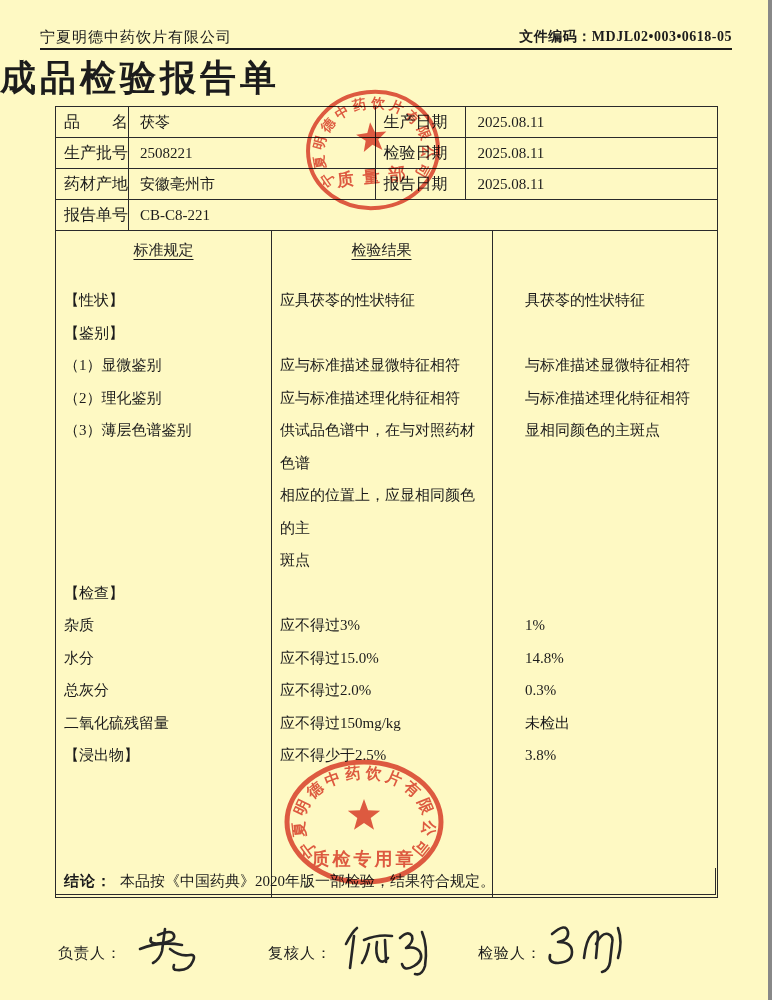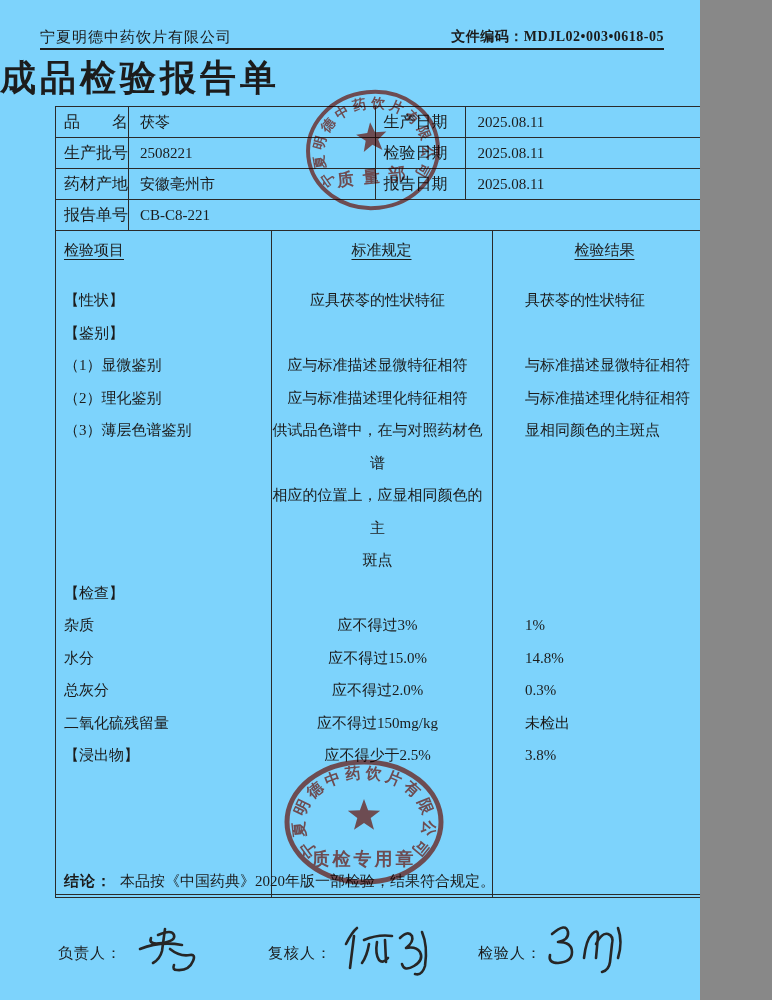--- a/index.html
+++ b/index.html
@@ -1,19 +1,19 @@
 <!DOCTYPE html>
 <html><head>
 <meta charset="utf-8">
 <style>
   html,body{margin:0;padding:0;background:#888;}
   .page{
     position:relative;
-    width:700px;height:1000px;
-    background:#7dd3fc;
+    width:768px;height:1000px;
+    background:#fef9c3;
     font-family:"Liberation Serif","DejaVu Serif",serif;
     color:#1c1c1c;
     overflow:hidden;
   }
   
   .hdr-company{position:absolute;left:40px;top:28px;font-size:15px;letter-spacing:1px;}
   .hdr-code{position:absolute;right:36px;top:28px;font-size:14px;font-weight:bold;letter-spacing:.5px;}
   .hdr-rule{position:absolute;left:40px;right:36px;top:48px;border-top:2px solid #1c1c1c;}
   .doc-title{position:absolute;left:0;right:0;top:54px;text-align:left;
              font-size:36px;font-weight:bold;letter-spacing:4px;}
@@ -29,21 +29,21 @@
   .vline{position:absolute;top:0;bottom:0;width:1px;background:#2a2a2a;}
   .vline.v1{left:215px;} .vline.v2{left:436px;}
   .rt-header{display:grid;grid-template-columns:215px 221px 1fr;padding-top:10px;}
   .rt-header .h{text-decoration:underline;text-underline-offset:4px;}
   .rt-header .h1{padding-left:8px;}
   .rt-header .h2,.rt-header .h3{text-align:center;}
   .rt-rows{display:grid;grid-template-columns:215px 221px 1fr;margin-top:24px;}
   .rrow{display:contents;}
   .rrow .cell{line-height:32.5px;min-height:32.5px;white-space:pre-line;}
   .rrow .c1{padding-left:8px;}
-  .rrow .c2{padding-right:8px;text-align:center;}
+  .rrow .c2{padding-left:9px;padding-right:8px;}
   .rrow .c3{padding-left:9px;padding-right:6px;margin-left:24px;}
   
   .conclusion{position:absolute;left:55px;top:868px;width:661px;height:27px;
               border:1px solid #2a2a2a;border-top:none;box-sizing:border-box;
               display:flex;align-items:center;font-size:15px;}
   .conclusion b{padding-left:8px;letter-spacing:1px;}
   .conclusion span{padding-left:8px;}
   
   .sig-label{position:absolute;top:944px;font-size:15px;letter-spacing:1px;}
   .sig-svg{position:absolute;}
@@ -92,21 +92,20 @@
       <td>报告单号</td>
       <td class="val" colspan="3">CB-C8-221</td>
     </tr>
   </tbody>
     </table>
 
   <div class="result-table">
     <div class="vline v1"></div>
     <div class="vline v2"></div>
     <div class="rt-header">
-      <div class="h1"><span class="h">检验项目</span></div>
       <div class="h2"><span class="h">标准规定</span></div>
       <div class="h3"><span class="h">检验结果</span></div>
     </div>
     <div class="rt-rows">
 
     <div class="rrow">
         <div class="cell c1">【性状】</div>
         <div class="cell c2">应具茯苓的性状特征</div>
         <div class="cell c3">具茯苓的性状特征</div>
       </div>

